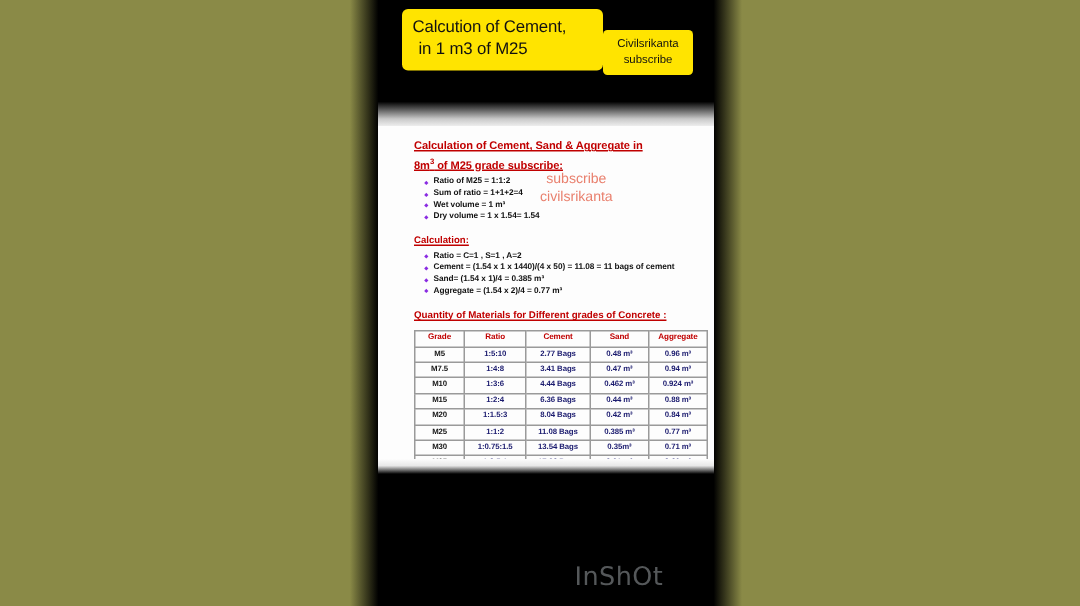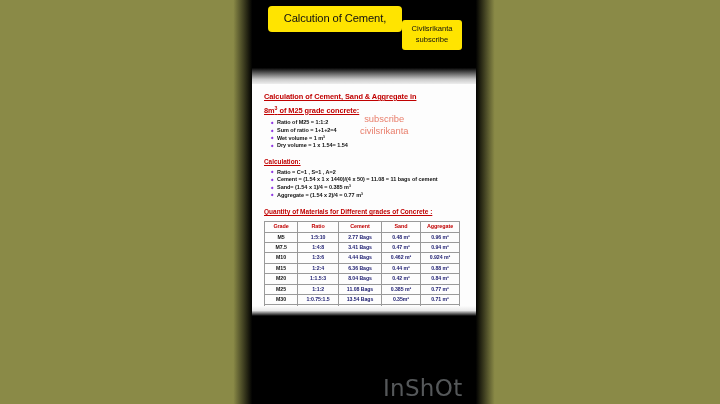--- a/index.html
+++ b/index.html
@@ -27,38 +27,38 @@
   }
 
   
   .title-banner{
     position:absolute;left:268px;top:6px;width:134px;
     background:#ffe400;border-radius:4px;
     padding:5px 7px 6px 7px;box-sizing:border-box;
   }
   .title-banner .ln{
     color:#111;font-size:11.2px;line-height:15px;
-    letter-spacing:-0.1px;white-space:nowrap;text-align:center;
+    letter-spacing:-0.1px;white-space:nowrap;
   }
   .title-banner .ln.indent{padding-left:4px;}
 
   .sub-banner{
     position:absolute;left:402px;top:20px;width:60px;
     background:#ffe400;border-radius:3px;
     padding:4px 3px 5px 3px;box-sizing:border-box;text-align:center;
   }
   .sub-banner .ln{
     color:#111;font-size:7.6px;line-height:10.5px;white-space:nowrap;
   }
 
   
   .page{
     position:absolute;left:252px;top:84px;width:224px;height:226px;
     background:#fdfdfd;
-    box-sizing:border-box;padding:8px 10px 0 12px;
+    box-sizing:border-box;padding:8px 10px 0 24px;
   }
   .page-topfade{
     position:absolute;left:252px;top:62px;width:224px;height:24px;
     background:linear-gradient(to bottom,#000 0%,#000 24%,#c9c9c9 72%,#fdfdfd 100%);
   }
   .page-botfade{
     position:absolute;left:252px;top:306px;width:224px;height:10px;
     background:linear-gradient(to bottom,#fdfdfd 0%,#e8e8e8 45%,#000 100%);
   }
 
@@ -108,49 +108,50 @@
   }
   table.grades th{color:#c00000;font-weight:bold;font-size:5.4px;}
   table.grades td{color:#1a1a6e;font-weight:bold;}
   table.grades td.g{color:#111;}
   col.c1{width:17%;}col.c2{width:21%;}col.c3{width:22%;}
   col.c4{width:20%;}col.c5{width:20%;}
 
   
   .watermark{
     position:absolute;left:383px;top:375px;
-    color:#55585a;font-size:23px;letter-spacing:0.3px;
+    color:#55585a;font-size:17px;letter-spacing:0.3px;
     font-family:"DejaVu Sans",sans-serif;
   }
 </style>
 </head>
 <body>
 
 <div id="stage">
 
   <div class="video-col"></div>
   <div class="edge-fade-l"></div>
   <div class="edge-fade-r"></div>
 
   <div class="title-banner">
     <div class="ln">Calcution of Cement,</div>
+    <div class="ln indent">in 1 m3 of M25</div>
   </div>
 
   <div class="sub-banner">
     <div class="ln">Civilsrikanta</div>
     <div class="ln">subscribe</div>
   </div>
 
   <div class="page-topfade"></div>
 
   <div class="page">
 
     <div class="hdr">
       <span>Calculation of Cement, Sand &amp; Aggregate in</span><br>
-      <span>8m</span><sup>3</sup><span> of M25 grade concrete:</span>
+      <span>8m</span><sup>3</sup><span> of M25 grade subscribe:</span>
     </div>
 
     <ul class="bul">
       <li>Ratio of M25 = 1:1:2</li>
       <li>Sum of ratio = 1+1+2=4</li>
       <li>Wet volume = 1 m³</li>
       <li>Dry volume = 1 x 1.54= 1.54</li>
     </ul>
 
     <div class="sec-hdr">Calculation:</div>

